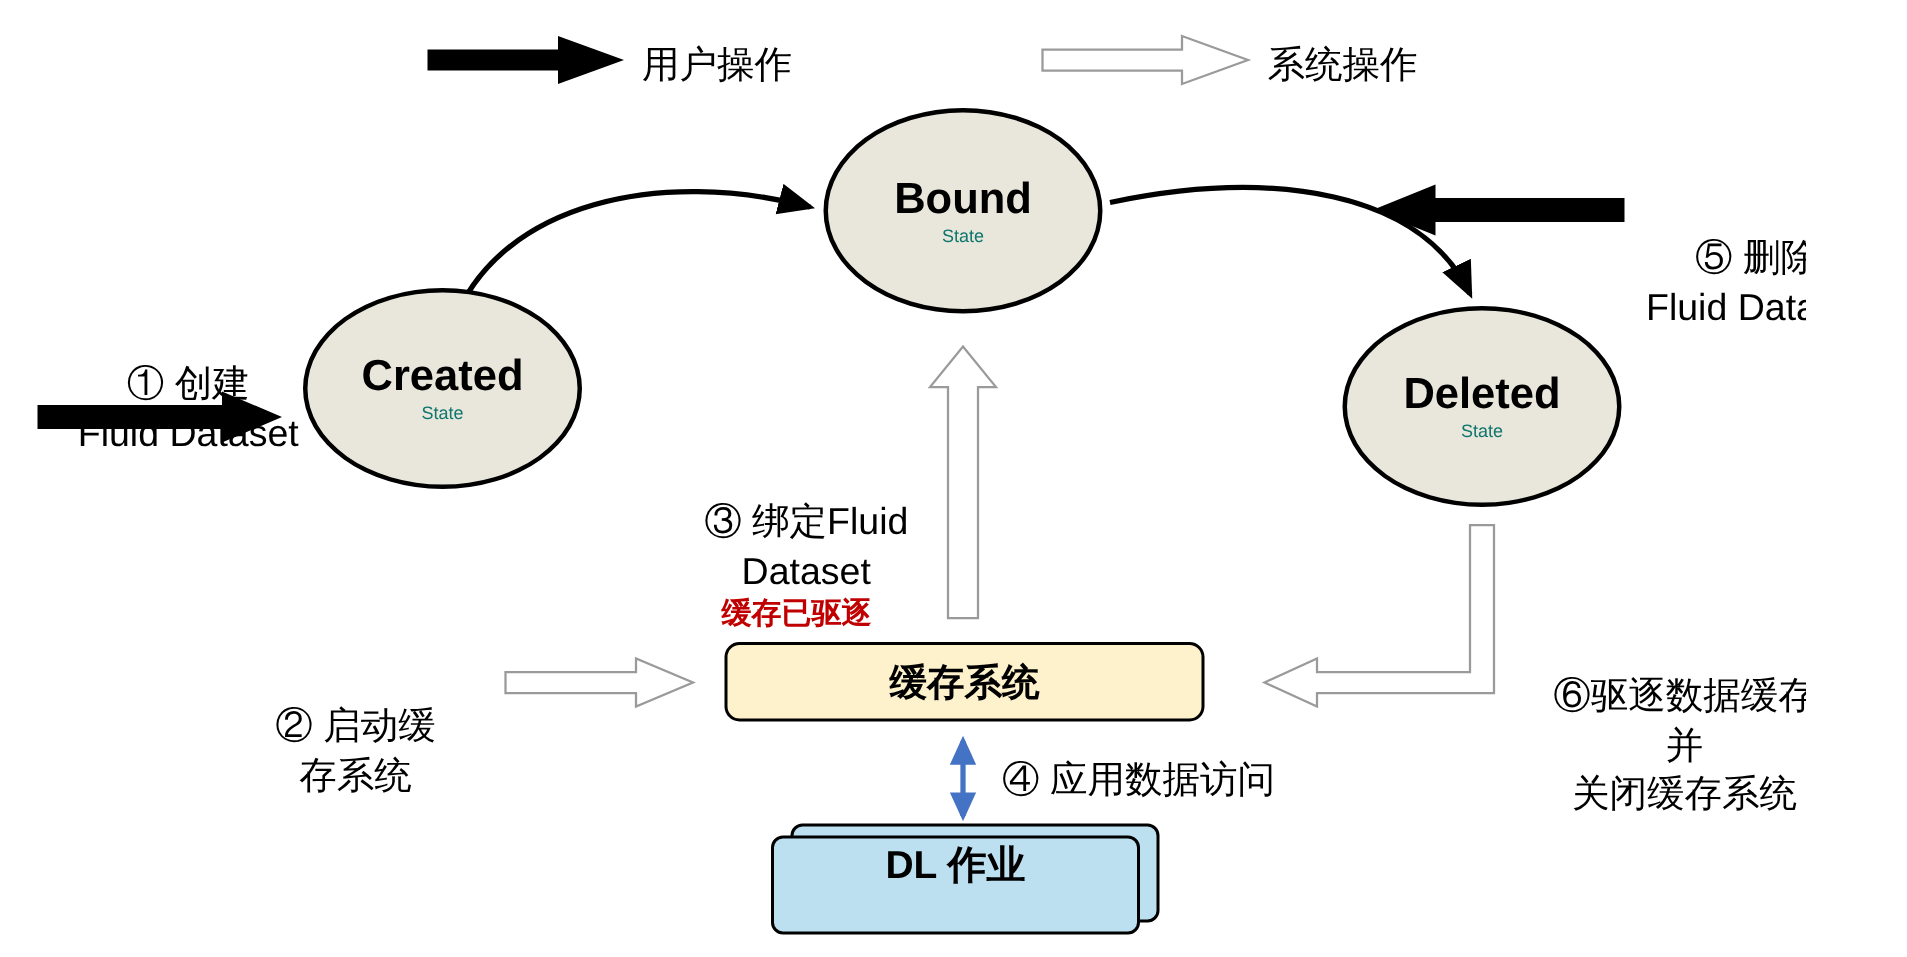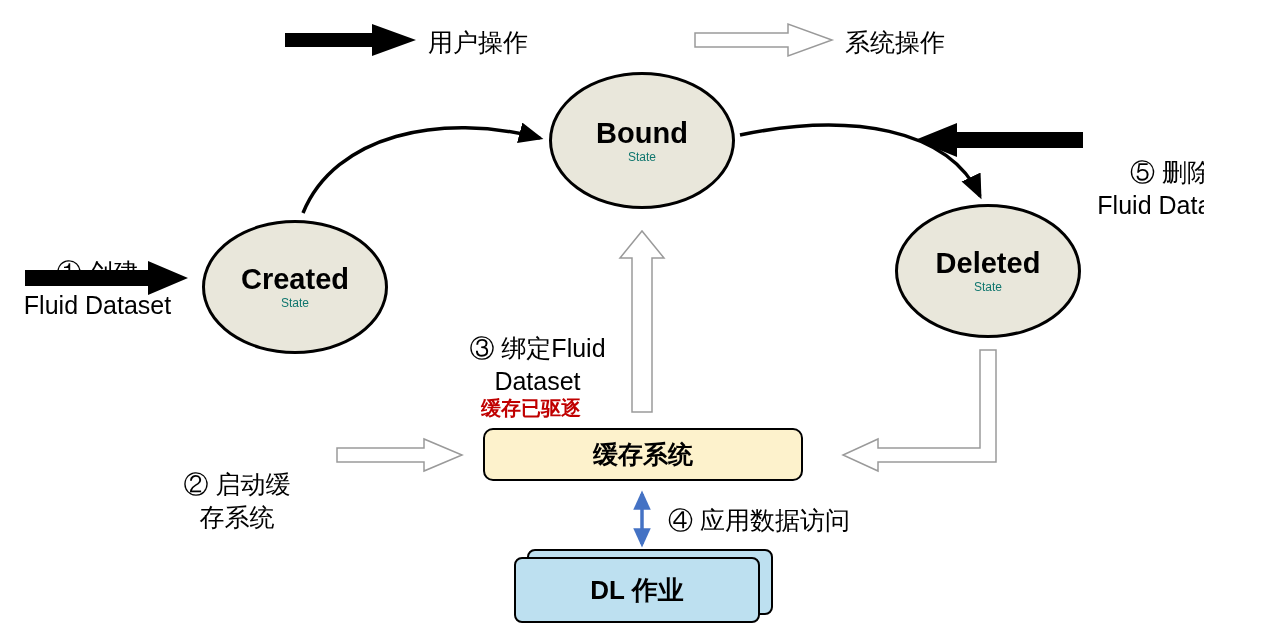--- a/index.html
+++ b/index.html
@@ -42,21 +42,21 @@
     display:flex;align-items:center;justify-content:center;
     font-size:25px;font-weight:bold;color:#000;
   }
   
   .dl-box{
     box-sizing:border-box;
     border:2.5px solid #000;border-radius:8px;
     background:var(--dl-fill,#BDE0F0);
   }
   .dl-front{
-    display:flex;align-items:center;justify-content:center;
+    display:flex;justify-content:center;
     font-size:26px;font-weight:bold;color:#000;
   }
 </style>
 </head>
 <body>
 
 <div id="canvas">
 
   <svg id="arrows" viewBox="0 0 1271 638" xmlns="http://www.w3.org/2000/svg">
     <defs>
@@ -91,42 +91,45 @@
   </svg>
 
   <div class="abs legend-lbl" style="left:428px;top:26px;">用户操作</div>
   <div class="abs legend-lbl" style="left:845px;top:26px;">系统操作</div>
 
   <div class="abs state" style="left:549px;top:72px;width:186px;height:137px;">
     <div class="title">Bound</div>
     <div class="subtitle">State</div>
   </div>
 
-  <div class="abs state" style="left:202px;top:220px;width:186px;height:134px;">
+  <div class="abs state" style="left:202px;top:192px;width:186px;height:134px;">
     <div class="title">Created</div>
     <div class="subtitle">State</div>
   </div>
 
   <div class="abs state" style="left:895px;top:204px;width:186px;height:134px;">
     <div class="title">Deleted</div>
     <div class="subtitle">State</div>
   </div>
 
-  <div class="abs lbl multiline" style="left:0px;top:212px;width:195px;">① 创建
+  <div class="abs lbl multiline" style="left:0px;top:196px;width:195px;padding-left:28px;">① 创建
 Fluid Dataset</div>
 
   <div class="abs lbl multiline" style="left:1078px;top:112px;width:186px;">⑤ 删除
 Fluid Dataset</div>
 
   <div class="abs lbl multiline" style="left:445px;top:288px;width:185px;">③ 绑定Fluid
 Dataset</div>
 
   <div class="abs lbl multiline" style="left:158px;top:424px;width:158px;">② 启动缓
 存系统</div>
 
+  <div class="abs lbl multiline" style="left:1003px;top:404px;width:240px;">⑥驱逐数据缓存
+并
+关闭缓存系统</div>
 
   <div class="abs lbl" style="left:668px;top:504px;width:220px;text-align:left;">④ 应用数据访问</div>
 
   <div class="abs evicted" style="left:481px;top:395px;">缓存已驱逐</div>
 
   <div class="abs cache-box" style="left:483px;top:428px;width:320px;height:53px;text-align:right;">
     <span>缓存系统</span>
   </div>
 
   <div class="abs dl-box" style="left:527px;top:549px;width:246px;height:66px;"></div>

